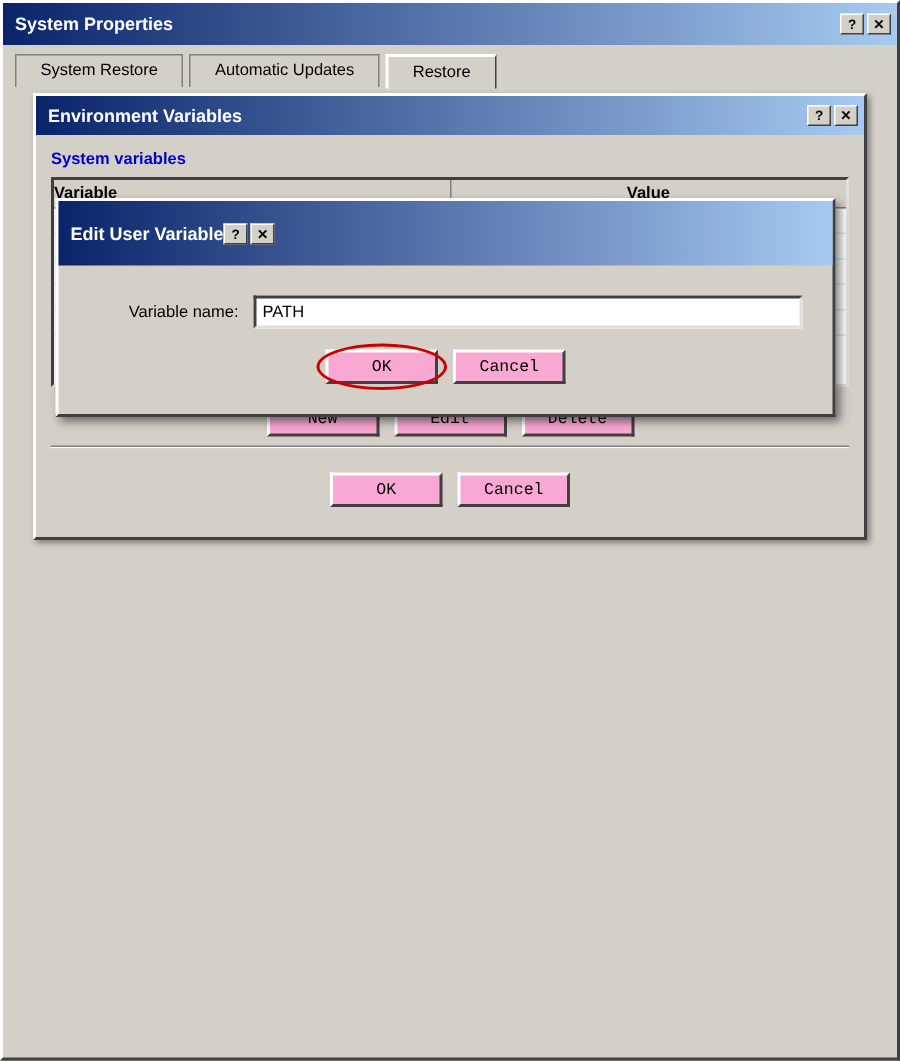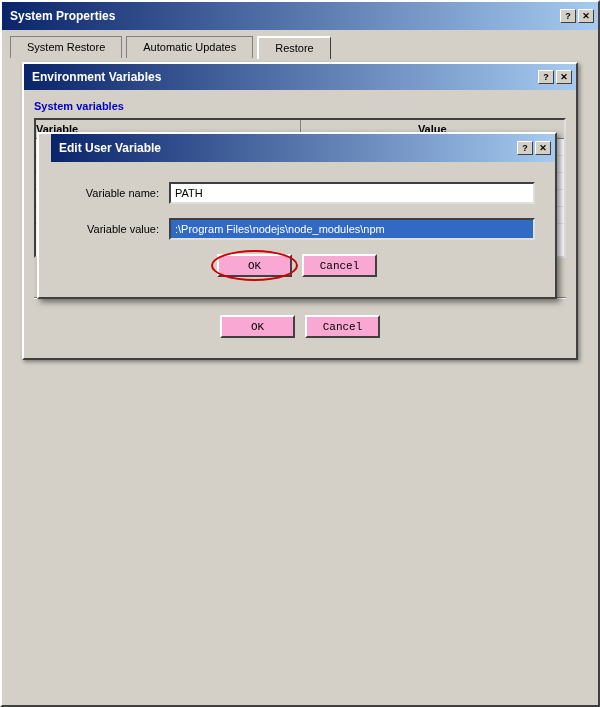--- a/index.html
+++ b/index.html
@@ -125,29 +125,27 @@
       background: #d4d0c8;
       border: 2px solid #ffffff;
       border-right-color: #404040;
       border-bottom-color: #404040;
       box-shadow: 3px 3px 6px rgba(0,0,0,0.5);
       z-index: 20;
     }
 
     .edit-title-bar {
       background: linear-gradient(to right, #0a246a, #a6caf0);
-      height: 28px;
-      display: flex;
-      align-items: center;
-      justify-content: space-between;
+      height: 43px;
+      display: flex;
+      align-items: center;
       padding: 0 4px 0 8px;
       color: white;
       font-weight: bold;
       font-size: 12px;
-      margin-left: 12px;
     }
 
     .edit-content {
       padding: 20px;
     }
 
     .form-row {
       display: flex;
       align-items: center;
       margin-bottom: 14px;
@@ -380,24 +378,20 @@
         <div class="title-btn">?</div>
         <div class="title-btn">✕</div>
       </div>
     </div>
 
     <div class="edit-content">
       <div class="form-row">
         <label class="form-label">Variable name:</label>
         <input class="form-input" type="text" value="PATH" style="">
       </div>
-      <div class="form-row">
-        <label class="form-label">Variable value:</label>
-        <input class="form-input selected" type="text" value=":\Program Files\nodejs\node_modules\npm" style="">
-      </div>
 
       <div class="dialog-buttons">
         <div style="position:relative; display:inline-block;">
           <button class="btn btn-ok-circle">OK</button>
         </div>
         <button class="btn">Cancel</button>
       </div>
     </div>
   </div>
 

